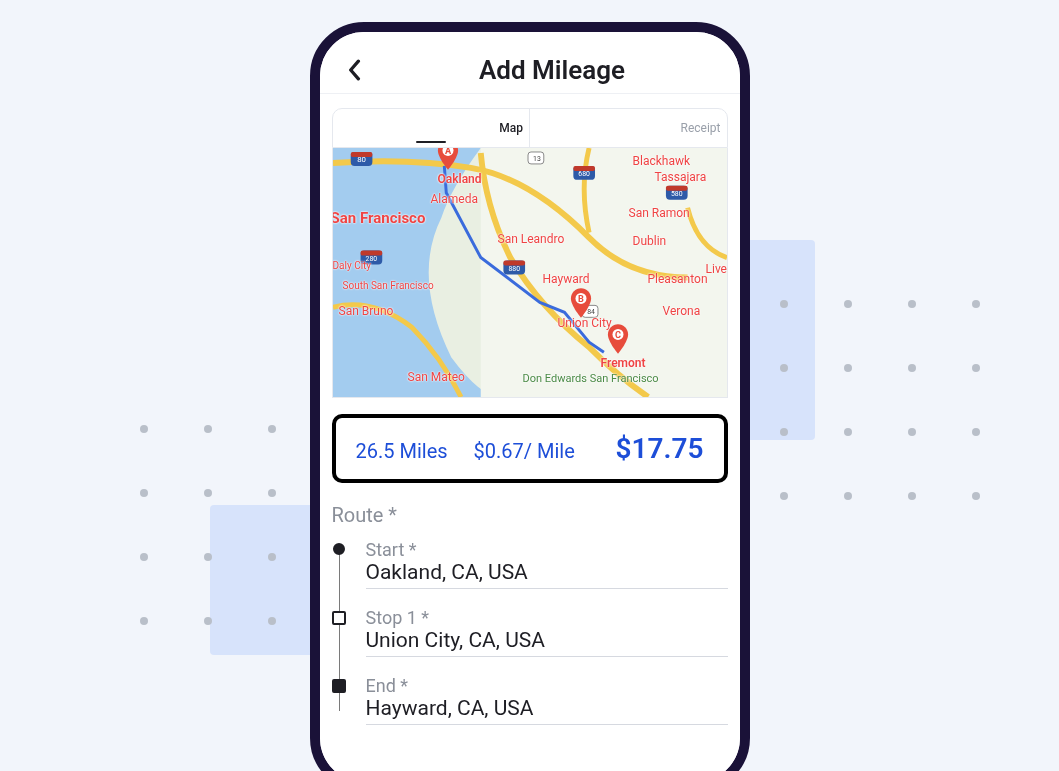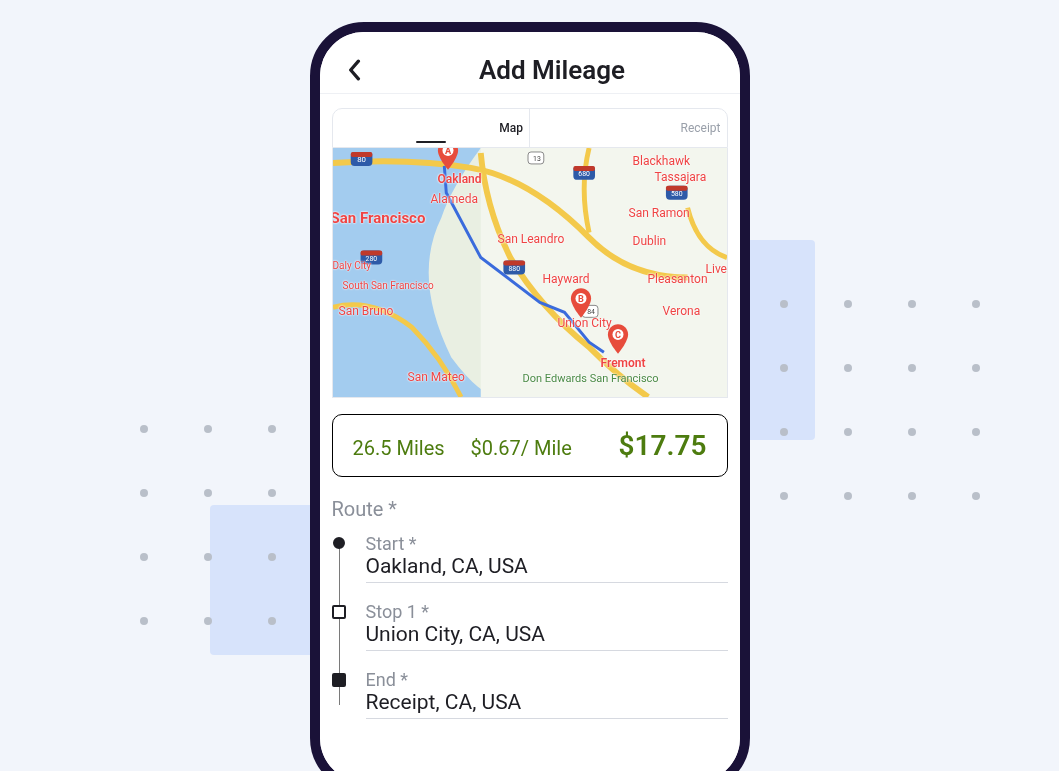--- a/index.html
+++ b/index.html
@@ -159,27 +159,27 @@
   }
   .pin {
     position: absolute;
     width: 22px; height: 30px;
     transform: translate(-50%, -100%);
   }
 
   
   .summary {
     margin-top: 16px;
-    border: 1px solid #000000;
+    border: 4px solid #000000;
     border-radius: 10px;
     padding: 14px 20px;
     display: flex;
     align-items: baseline;
     gap: 26px;
-    color: #4d7c0f;
+    color: #1d4ed8;
   }
   .summary .miles { font-size: 20px; }
   .summary .rate  { font-size: 20px; }
   .summary .total { font-size: 28px; font-weight: 600; margin-left: auto; }
 
   
   .section-label {
     margin-top: 20px;
     font-size: 20px;
     color: #8a8f99;
@@ -404,18 +404,18 @@
 
       <div class="route-item">
         <div class="route-marker stop"></div>
         <div class="route-label">Stop 1 *</div>
         <div class="route-value">Union City, CA, USA</div>
       </div>
 
       <div class="route-item">
         <div class="route-marker end"></div>
         <div class="route-label">End *</div>
-        <div class="route-value">Receipt, CA, USA</div>
+        <div class="route-value">Hayward, CA, USA</div>
       </div>
     </div>
 
   </div>
 </div>
 
 </body></html>

